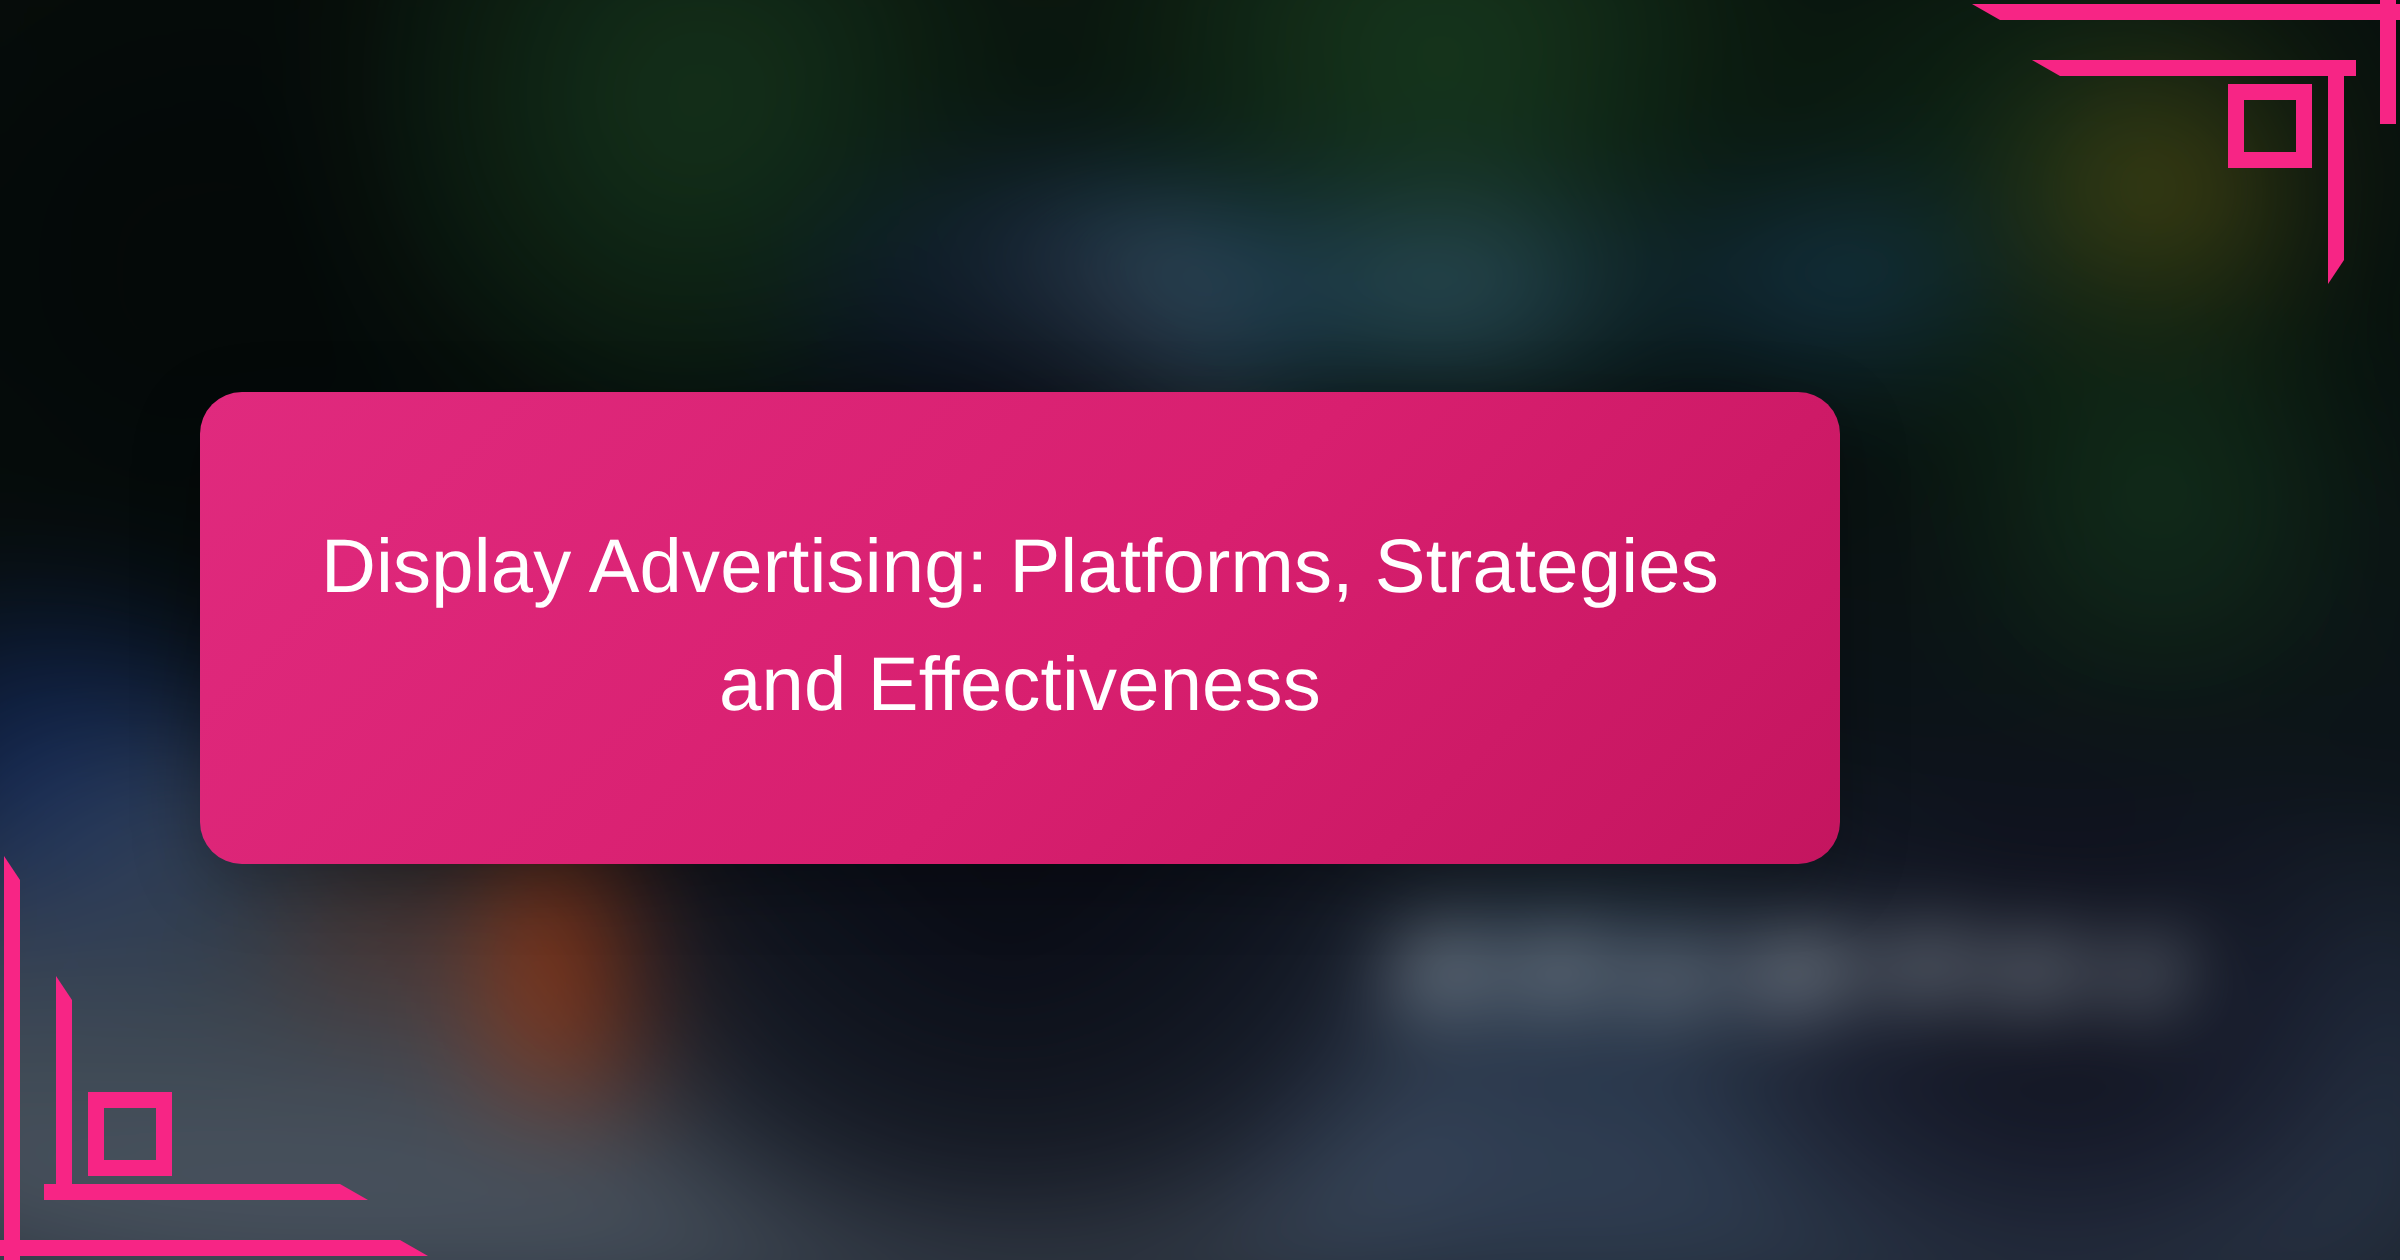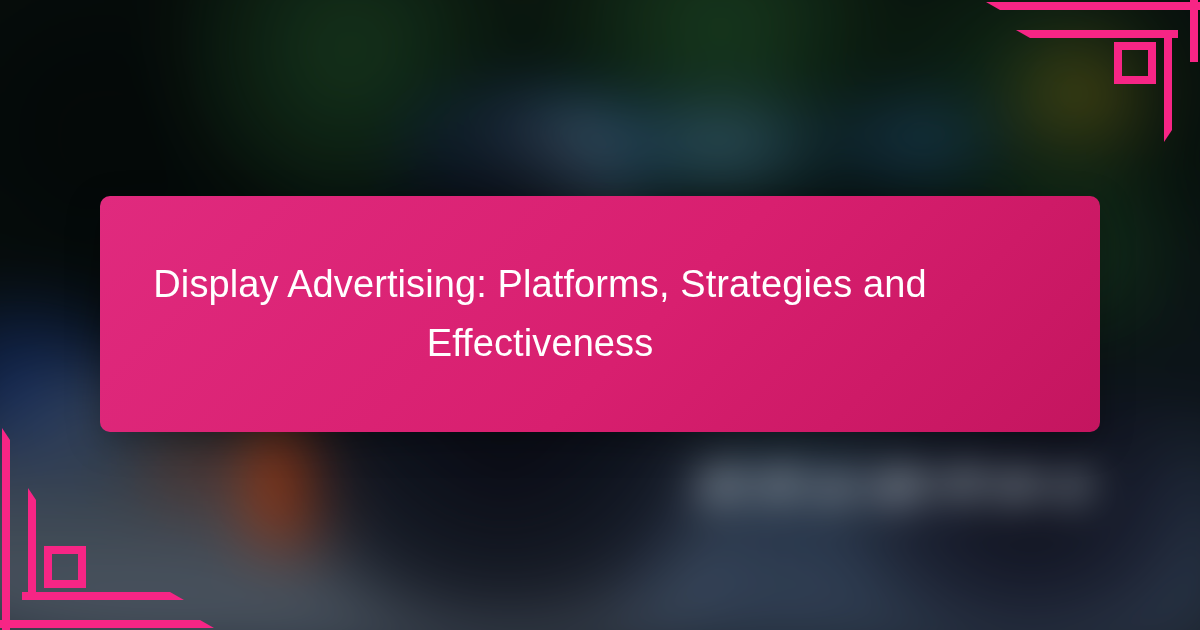--- a/index.html
+++ b/index.html
@@ -133,23 +133,23 @@
     bottom: 42px; left: 44px; width: 26px; height: 26px;
     background: transparent; border: 8px solid var(--accent);
   }
   .bl-stub { bottom: 34px; left: 28px; width: 8px; height: 22px; }
 
   
   .title-card {
     position: absolute;
     left: 100px;
     top: 196px;
-    width: 1000px;
+    width: 820px;
     height: 236px;
-    border-radius: 10px;
+    border-radius: 21px;
     background: linear-gradient(135deg, #e02a7e 0%, #d81f6f 55%, #c4155f 100%);
     display: flex;
     align-items: center;
     justify-content: flex-start;
     box-shadow: 0 10px 34px rgba(0,0,0,0.28);
   }
   .title-text {
     color: #ffffff;
     font-size: 38px;
     line-height: 1.55;

